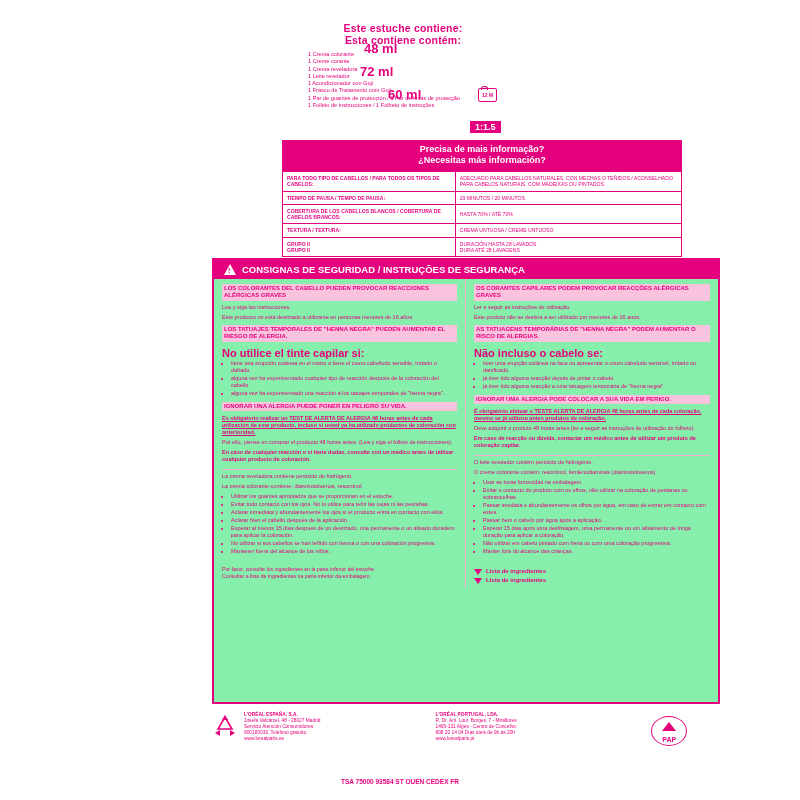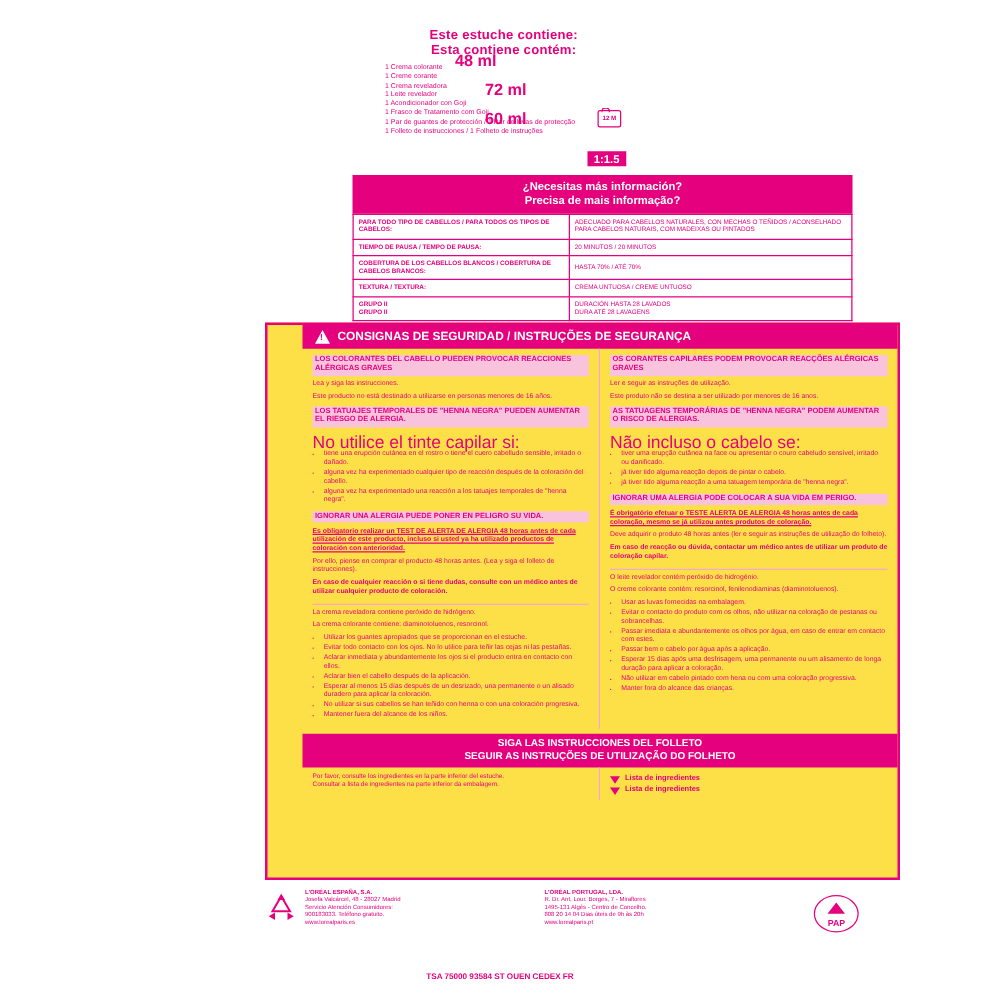--- a/index.html
+++ b/index.html
@@ -24,21 +24,21 @@
   .contents .rows{margin-top:5px;}
   .contents .row{
     display:flex;align-items:baseline;justify-content:flex-start;
     font-size:5.6px;line-height:7.3px;white-space:nowrap;
   }
   .contents .row .lab{text-align:left;}
   .vol{
     position:absolute;font-size:13px;font-weight:bold;line-height:13px;
   }
   .vol1{left:364px;top:42px;}
-  .vol2{left:388px;top:65px;}
+  .vol2{left:360px;top:65px;}
   .vol3{left:388px;top:88px;}
 
   .pao{
     position:absolute;left:478px;top:88px;
     width:17px;height:12px;border:1px solid #e5007d;border-radius:2px;
     font-size:5px;display:flex;align-items:center;justify-content:center;
     font-weight:bold;
   }
   .pao:before{
     content:"";position:absolute;left:2px;top:-3px;width:5px;height:3px;
@@ -63,21 +63,21 @@
     border:1px solid #e5007d;
     font-size:5.1px;line-height:6.3px;
     padding:3px 4px;vertical-align:middle;
   }
   table.info td.l{width:43%;font-weight:bold;}
   table.info td.r{width:57%;}
 
   
   .safety{
     position:absolute;left:212px;top:258px;width:508px;height:446px;
-    border:2px solid #e5007d;background:#fde047;box-sizing:border-box;padding-left:28px;
+    border:2px solid #e5007d;background:#86efac;box-sizing:border-box;
   }
   .safety-head{
     background:#e5007d;color:#fff;font-weight:bold;font-size:9.5px;
     display:flex;align-items:center;gap:6px;
     padding:4px 0 4px 10px;
   }
   .warn-tri{
     width:0;height:0;border-left:6px solid transparent;border-right:6px solid transparent;
     border-bottom:11px solid #fff;position:relative;
   }
@@ -90,21 +90,21 @@
     width:50%;box-sizing:border-box;padding:5px 8px 6px 8px;
   }
   .col.left{border-right:1px solid #f7a8cf;}
   .hl{
     color:#e5007d;font-weight:bold;font-size:6px;line-height:7.4px;
     background:#f9c3dd;display:block;padding:1px 2px;
   }
   .p{
     font-size:5.5px;line-height:7px;margin:3px 0 0 0;color:#e5007d;
   }
-  .p.big{font-size:14px;line-height:10px;font-weight:normal;margin-top:6px;}
+  .p.big{font-size:11px;line-height:10px;font-weight:bold;margin-top:6px;}
   .ul{margin:2px 0 0 0;padding-left:9px;}
   .ul li{font-size:5.5px;line-height:7px;margin-bottom:1px;}
   .u{ text-decoration:underline; }
   .divider{border-top:1px solid #f7a8cf;margin:6px 0 0 0;}
   .follow{
     background:#e5007d;color:#fff;text-align:center;font-weight:bold;
     font-size:8px;line-height:10px;padding:3px 0 4px;margin-top:4px;
   }
   .bottom-note{display:flex;}
   .bottom-note .col{padding:4px 8px 4px 8px;}
@@ -181,22 +181,22 @@
   <div class="vol vol2">72 ml</div>
   <div class="vol vol3">60 ml</div>
 
   <div class="pao">
     <span>12 M</span>
   </div>
   <div class="ratio">1:1.5</div>
 
   <div class="infoblock">
     <div class="infohead">
+      <div>Precisa de mais informação?</div>
       <div>¿Necesitas más información?</div>
-      <div>Precisa de mais informação?</div>
     </div>
     <table class="info">
       <tbody>
           <tr>
         <td class="l">PARA TODO TIPO DE CABELLOS / PARA TODOS OS TIPOS DE CABELOS:</td>
         <td class="r">ADECUADO PARA CABELLOS NATURALES, CON MECHAS O TEÑIDOS / ACONSELHADO PARA CABELOS NATURAIS, COM MADEIXAS OU PINTADOS</td>
       </tr>
       <tr>
         <td class="l">TIEMPO DE PAUSA / TEMPO DE PAUSA:</td>
         <td class="r">20 MINUTOS / 20 MINUTOS</td>
@@ -281,24 +281,20 @@
           <li>Evitar o contacto do produto com os olhos, não utilizar na coloração de pestanas ou sobrancelhas.</li>
           <li>Passar imediata e abundantemente os olhos por água, em caso de entrar em contacto com estes.</li>
           <li>Passar bem o cabelo por água após a aplicação.</li>
           <li>Esperar 15 dias após uma desfrisagem, uma permanente ou um alisamento de longa duração para aplicar a coloração.</li>
           <li>Não utilizar em cabelo pintado com hena ou com uma coloração progressiva.</li>
           <li>Manter fora do alcance das crianças.</li>
         </ul>
       </div>
     </div>
 
-    <div class="follow">
-      <div>SIGA LAS INSTRUCCIONES DEL FOLLETO</div>
-      <div>SEGUIR AS INSTRUÇÕES DE UTILIZAÇÃO DO FOLHETO</div>
-    </div>
 
     <div class="bottom-note">
       <div class="col left">
         <div class="note">Por favor, consulte los ingredientes en la parte inferior del estuche.</div>
         <div class="note">Consultar a lista de ingredientes na parte inferior da embalagem.</div>
       </div>
       <div class="col">
         <div class="arrow-line">
           <span class="arrow"></span>
           <span class="ingr-label">Lista de ingredientes</span>

